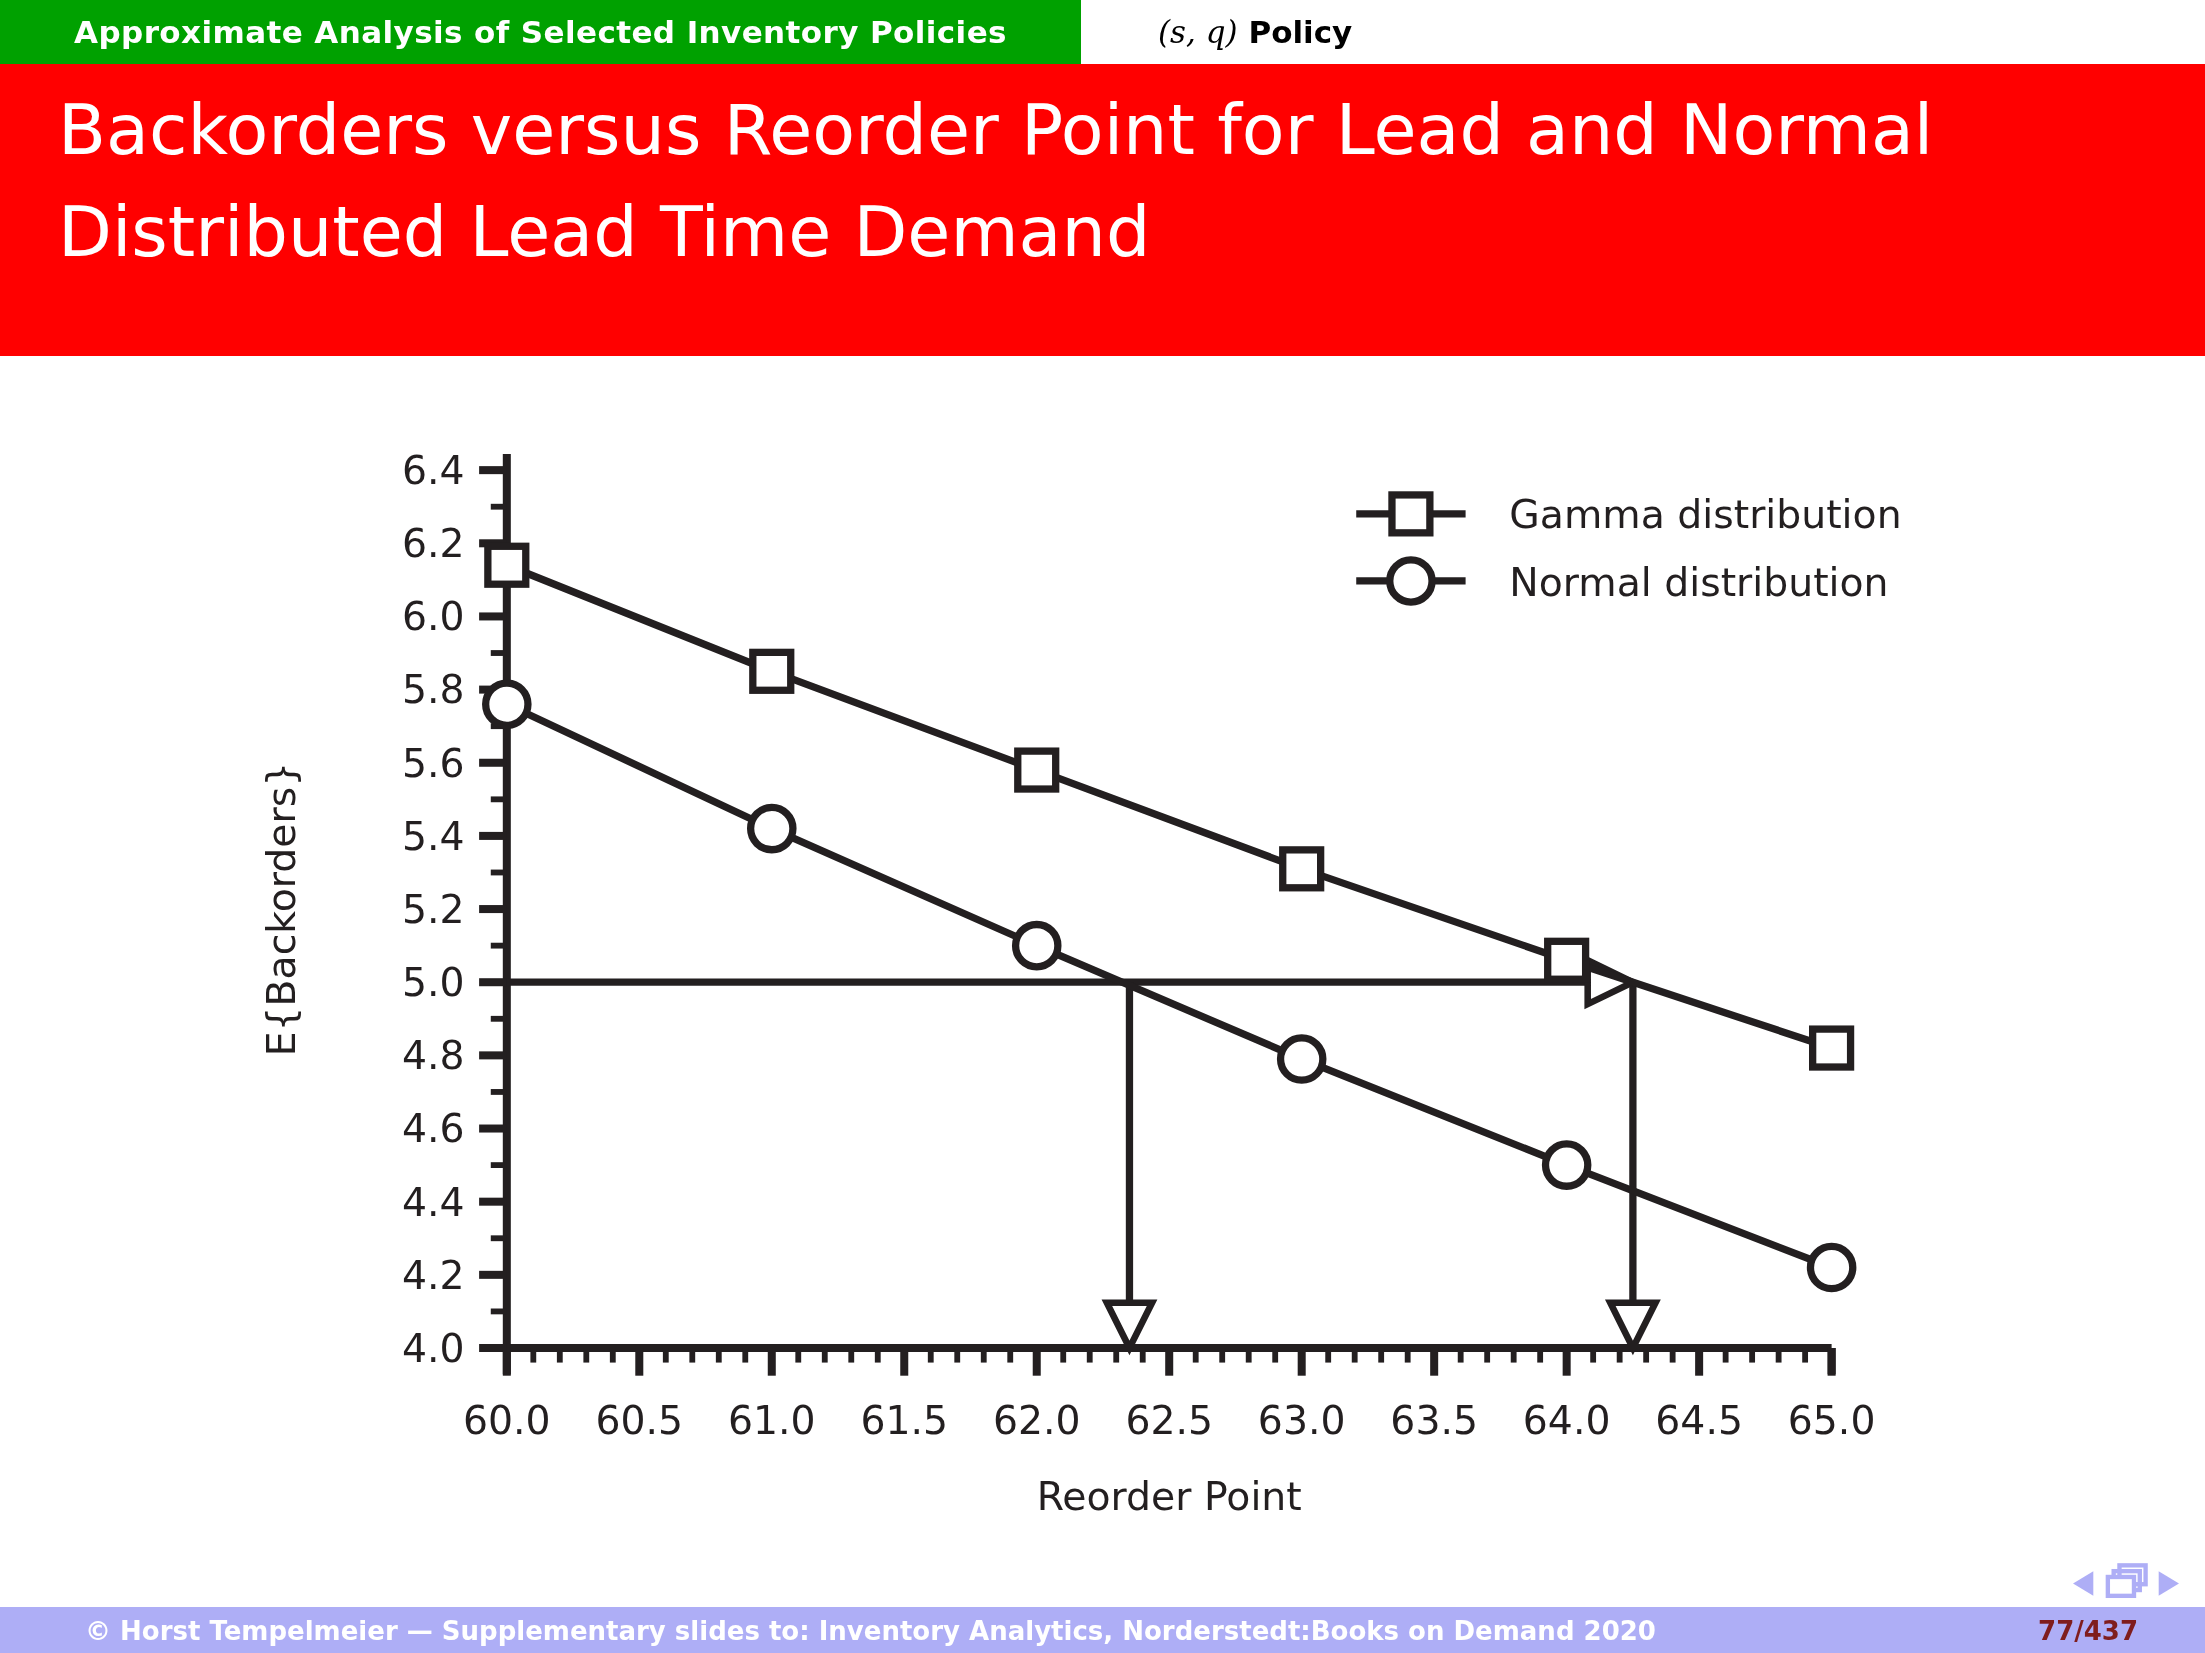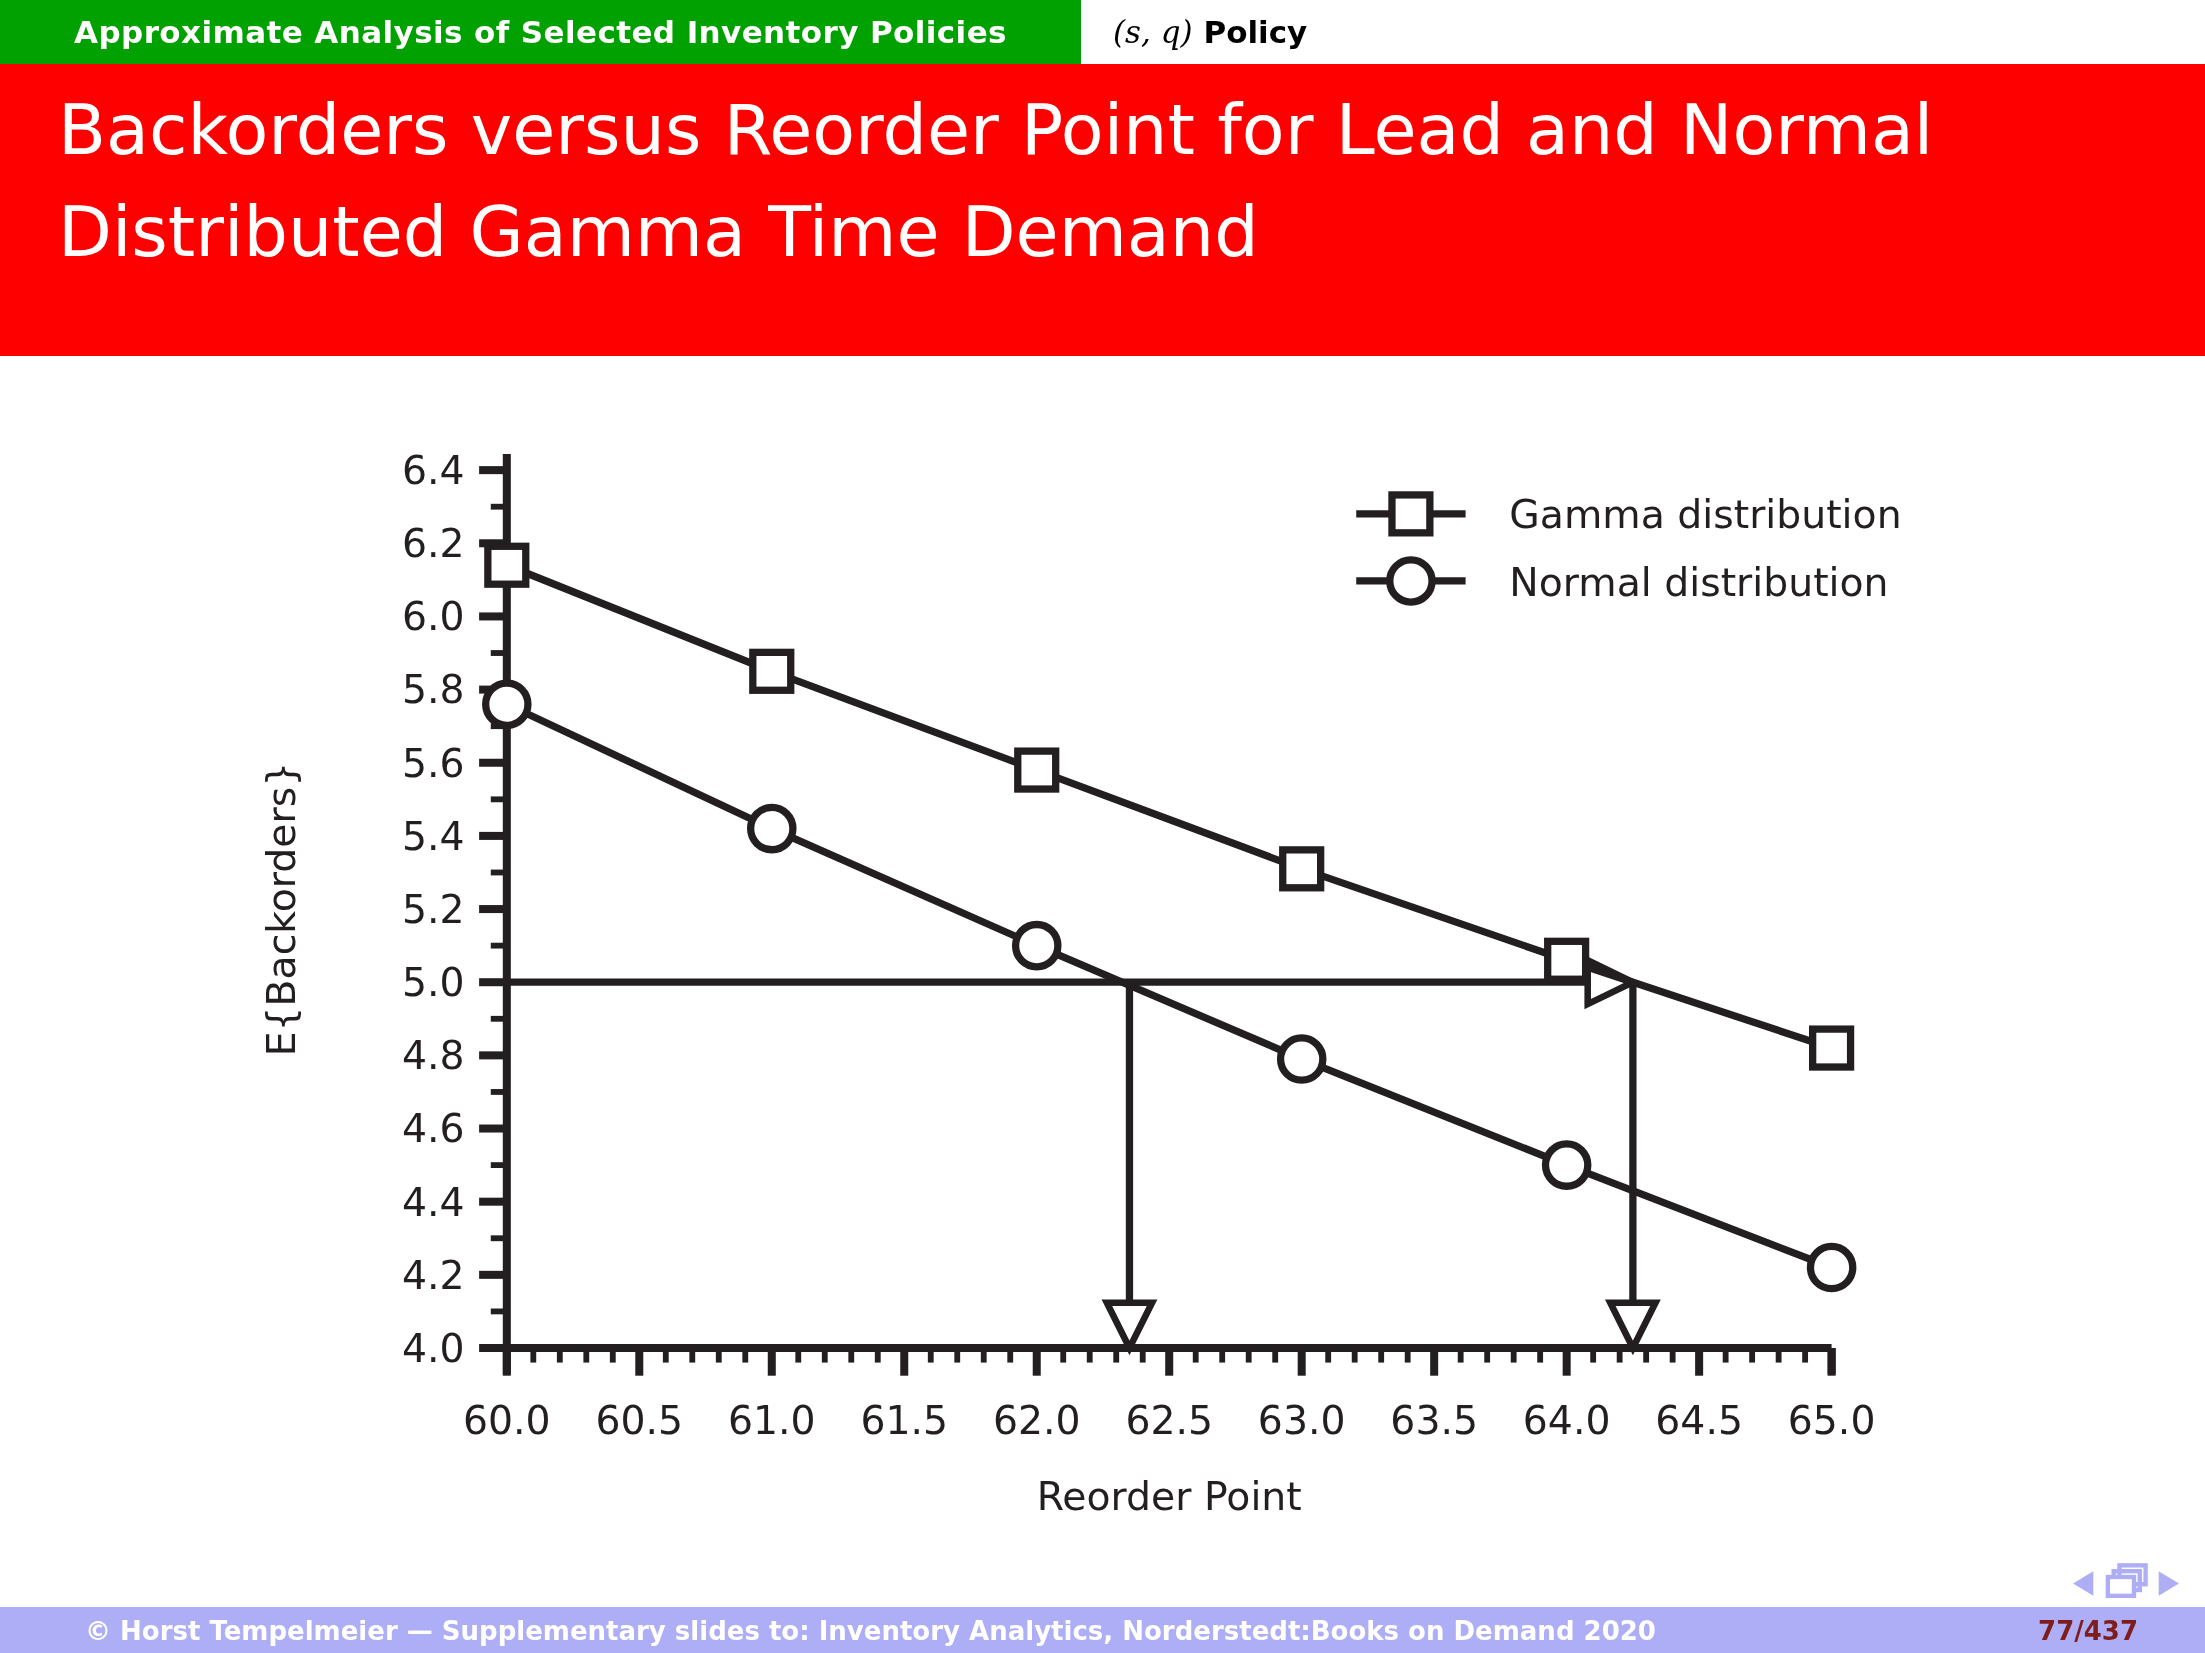--- a/index.html
+++ b/index.html
@@ -21,21 +21,21 @@
     display:flex;align-items:center;justify-content:center;
   }
   #section-tab-label{
     color:#ffffff;font-size:31px;font-weight:bold;
     font-family:"DejaVu Sans", sans-serif;
     letter-spacing:0.4px;
   }
   #subsection-tab{
     position:absolute;left:1081px;top:0;height:64px;width:1124px;
     background:#ffffff;display:flex;align-items:center;
-    padding-left:32px;box-sizing:border-box;
+    padding-left:77px;box-sizing:border-box;
   }
   #subsection-tab-label{
     color:#000000;font-size:31px;font-weight:bold;
   }
   #subsection-tab-label .mathitalic{
     font-family:"DejaVu Serif", serif;font-style:italic;font-weight:normal;
   }
   
   #title-band{
     position:absolute;left:0;top:64px;width:2205px;height:292px;
@@ -77,21 +77,21 @@
     <span id="section-tab-label">Approximate Analysis of Selected Inventory Policies</span>
   </div>
   <div id="subsection-tab">
     <span id="subsection-tab-label"><span class="mathitalic">(s, q)</span><span> Policy</span></span>
   </div>
 </div>
 
 <div id="title-band">
   <div id="title-text">
     <div>Backorders versus Reorder Point for Lead and Normal</div>
-    <div>Distributed Gamma Time Demand</div>
+    <div>Distributed Lead Time Demand</div>
   </div>
 </div>
 
 <div id="figure">
   <svg id="plot-svg" width="2205" height="1152" viewBox="0 0 3024 1580">
     <g id="chart-root" fill="none" stroke="#231f20" stroke-width="9" stroke-linecap="butt" stroke-linejoin="miter">
         <line x1="695" y1="1329" x2="2512" y2="1329" stroke-width="11"></line>
         <line x1="695" y1="1329" x2="695" y2="103" stroke-width="11"></line>
         <line x1="2512" y1="1329" x2="2512" y2="1365" stroke-width="11"></line>
         <line x1="695" y1="1329" x2="695" y2="1365" stroke-width="11"></line>

